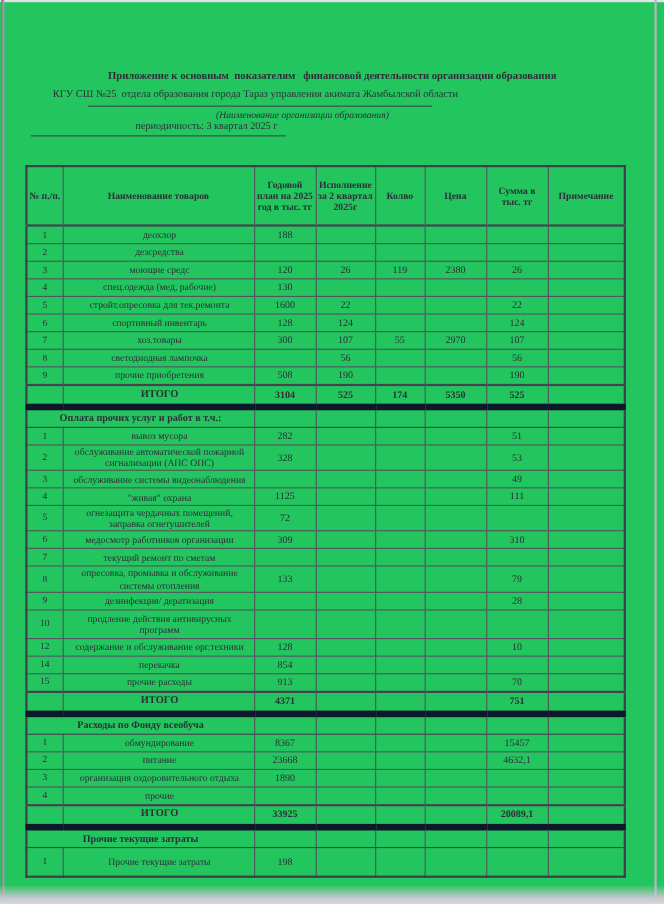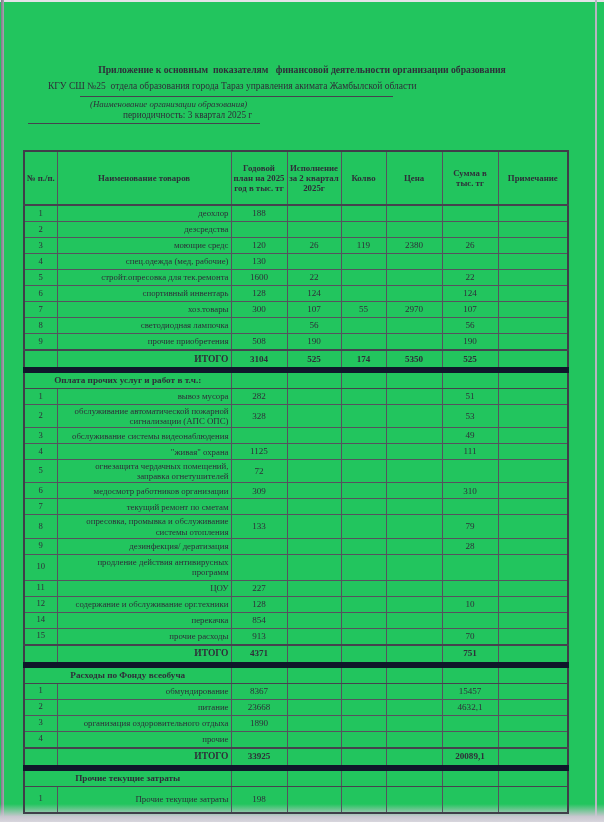--- a/index.html
+++ b/index.html
@@ -14,32 +14,32 @@
   .edge-right{position:absolute;left:595px;top:0;width:2px;height:100%;background:#b7b5c0;}
   .edge-top{position:absolute;left:0;top:0;width:100%;height:2px;background:#e4e3e8;}
   .edge-bottom{position:absolute;left:0;bottom:0;width:100%;height:18px;
     background:linear-gradient(to bottom,rgba(252,251,253,0),#c9c7d0 70%,#d8d6dd);}
   
   .doc-header{position:absolute;left:0;top:62px;width:100%;}
   .h1{position:absolute;top:2px;left:0;width:100%;text-align:center;
       font-weight:bold;font-size:9.7px;white-space:pre;}
   .h2{position:absolute;top:19px;left:48px;font-size:9.5px;white-space:pre;}
   .rule1{position:absolute;top:34px;left:80px;width:313px;border-top:1px solid #45434e;}
-  .h3{position:absolute;top:37px;left:90px;width:370px;text-align:left;
+  .h3{position:absolute;top:37px;left:90px;width:370px;text-align:center;
       font-style:italic;font-size:8.8px;}
   .h4{position:absolute;top:48px;left:123px;font-size:9.3px;white-space:pre;}
   .rule2{position:absolute;top:61px;left:28px;width:232px;border-top:1px solid #45434e;}
   
   table{position:absolute;left:23px;top:150px;width:544px;
     border-collapse:collapse;table-layout:fixed;border:2px solid #403e49;}
   th,td{border:1px solid #55535e;vertical-align:middle;overflow:hidden;}
   th{font-weight:bold;font-size:8.8px;line-height:1.15;height:50px;
      padding:1px 1px;text-align:center;border-bottom:2px solid #45434e;}
   td{font-size:8.8px;line-height:1.15;padding:1px 2px;text-align:center;}
-  td.name{text-align:right;padding-left:4px;}
+  td.name{text-align:center;padding-left:4px;}
   td.numcol{font-size:8.6px;}
   td.num{font-size:9.1px;}
   tr.item td{height:13px;}
   tr.tall td{height:23px;}
   tr.section td{border-top:2px solid #45434e;border-bottom:1.5px solid #45434e;height:13px;}
   td.sec{font-weight:bold;text-align:center;font-size:9.2px;}
   tr.total td{border-top:2px solid #45434e;border-bottom:6px solid #0f172a;
     font-weight:bold;height:14px;}
   td.tot{font-weight:bold;font-size:9.5px;}
   tr.total td.num{font-weight:bold;}
@@ -289,30 +289,20 @@
           <td class="numcol">10</td>
           <td class="name">продление действия антивирусных программ</td>
           <td class="num"></td>
           <td class="num"></td>
           <td class="num"></td>
           <td class="num"></td>
           <td class="num"></td>
           <td class="num"></td>
         </tr>
         <tr class="item">
-          <td class="numcol">11</td>
-          <td class="name">ЦОУ</td>
-          <td class="num">227</td>
-          <td class="num"></td>
-          <td class="num"></td>
-          <td class="num"></td>
-          <td class="num"></td>
-          <td class="num"></td>
-        </tr>
-        <tr class="item">
           <td class="numcol">12</td>
           <td class="name">содержание и обслуживание орг.техники</td>
           <td class="num">128</td>
           <td class="num"></td>
           <td class="num"></td>
           <td class="num"></td>
           <td class="num">10</td>
           <td class="num"></td>
         </tr>
         <tr class="item">

